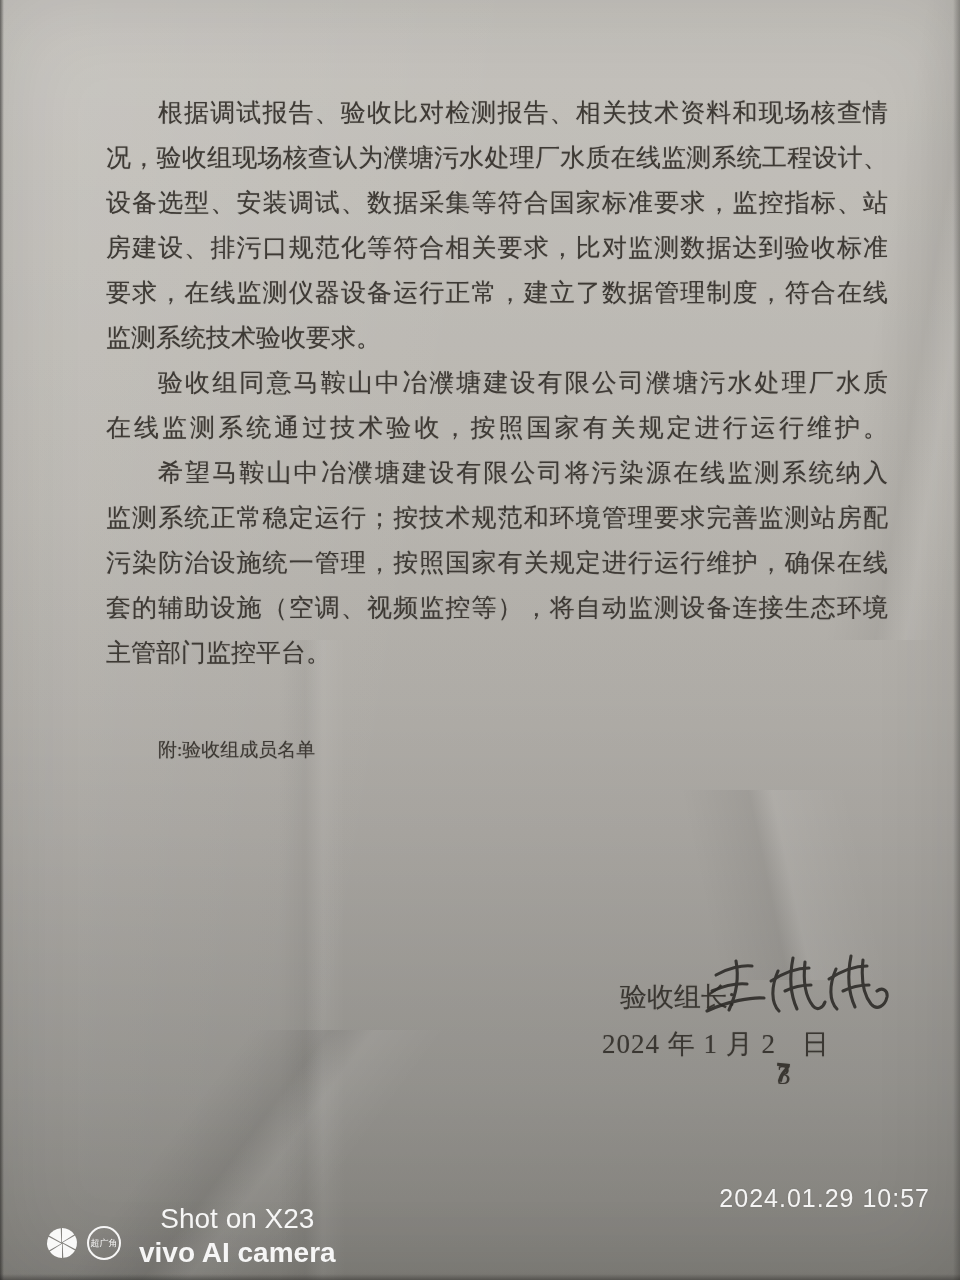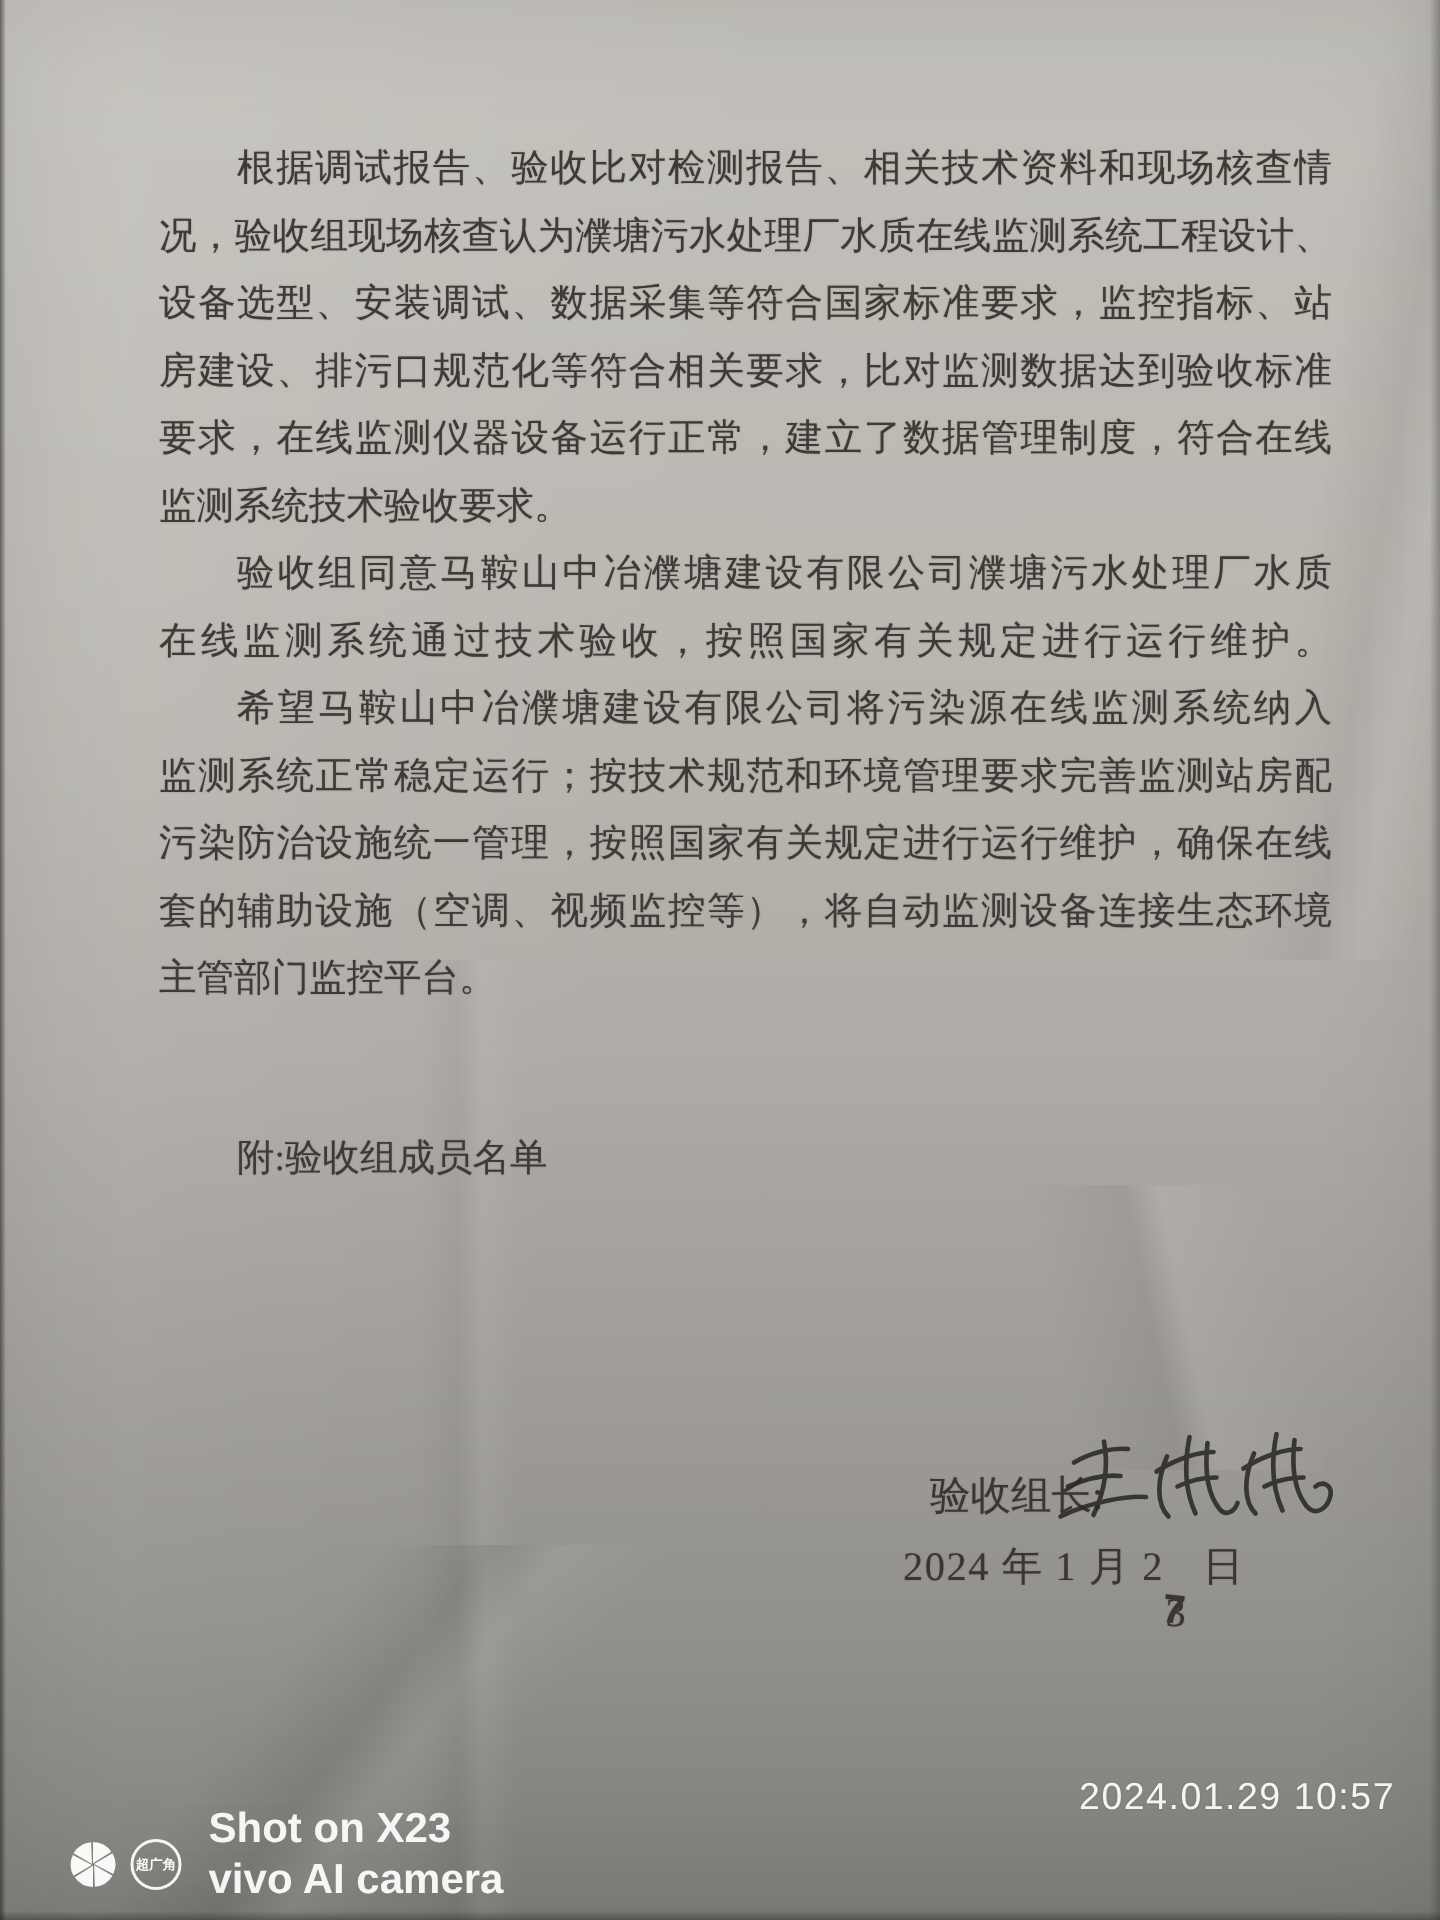--- a/index.html
+++ b/index.html
@@ -50,24 +50,24 @@
     white-space: nowrap;
     text-align: justify; text-align-last: justify;
     white-space: normal;
     overflow: hidden;
   }
   .doc-line.indent { padding-left: 52px; }
   .doc-line.noj { text-align: center; text-align-last: left; }
 
   .attachment-line {
     position: absolute;
-    left: 106px; top: 750px; width: 700px;
+    left: 106px; top: 727px; width: 700px;
     height: 45px; line-height: 45px;
     padding-left: 52px;
-    font-size: 25px; color: #3e3a35;
+    font-size: 19px; color: #3e3a35;
     text-shadow: 0 0 1px rgba(62,58,53,0.45);
   }
 
   
   .signature-row {
     position: absolute; left: 620px; top: 975px;
     height: 45px; line-height: 45px;
     font-size: 27px; color: #3a3732;
     text-shadow: 0 0 1px rgba(62,58,53,0.4);
   }
@@ -92,24 +92,24 @@
     display: flex; align-items: center;
     color: rgba(255,255,255,0.93);
     font-family: "Liberation Sans", sans-serif;
   }
   .wm-icons { display: flex; align-items: center; gap: 8px; margin-top: 14px; }
   .wide-badge {
     width: 34px; height: 34px; border-radius: 50%;
     border: 2.5px solid rgba(255,255,255,0.93);
     display: flex; align-items: center; justify-content: center;
   }
-  .wide-badge span { font-size: 9px; letter-spacing: 0; font-weight: 700;
+  .wide-badge span { font-size: 9px; letter-spacing: 0; font-weight: 400;
                      color: rgba(255,255,255,0.95); white-space: nowrap; }
   .wm-text { margin-left: 18px; }
-  .wm-line1 { font-size: 28px; font-weight: 700; line-height: 34px; }
+  .wm-line1 { font-size: 28px; font-weight: 400; line-height: 34px; text-align: center; }
   .wm-line2 { font-size: 28px; font-weight: 600; line-height: 34px; }
 
   .timestamp {
     position: absolute; right: 30px; top: 1184px;
     font-family: Liberation Sans, sans-serif;
     font-size: 25px; letter-spacing: 1px;
     color: rgba(255,255,255,0.92);
     text-shadow: 0 0 2px rgba(0,0,0,0.12);
   }
 </style>

